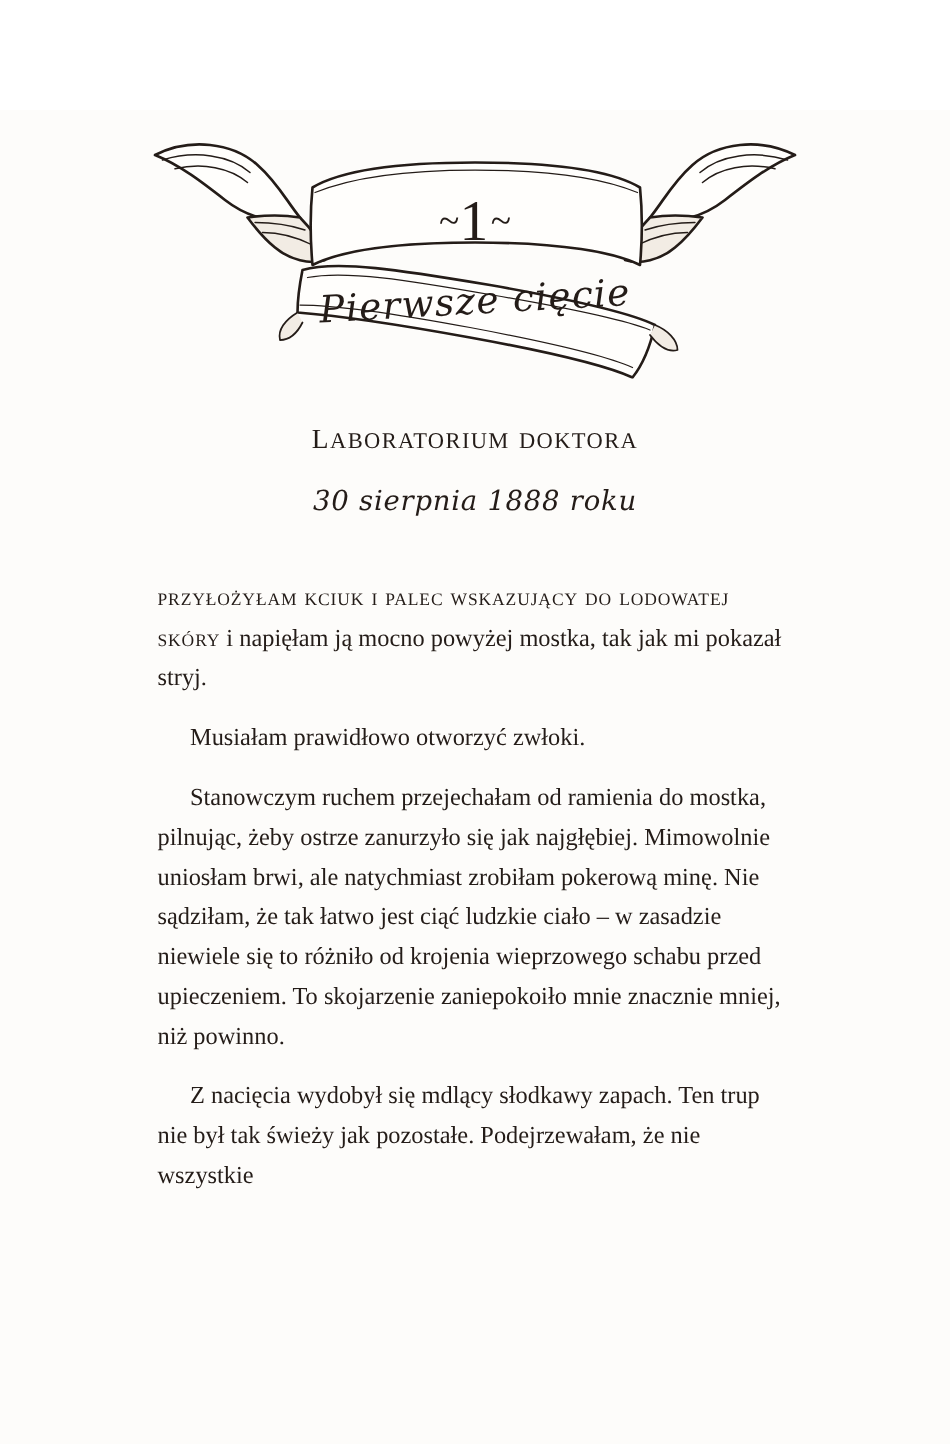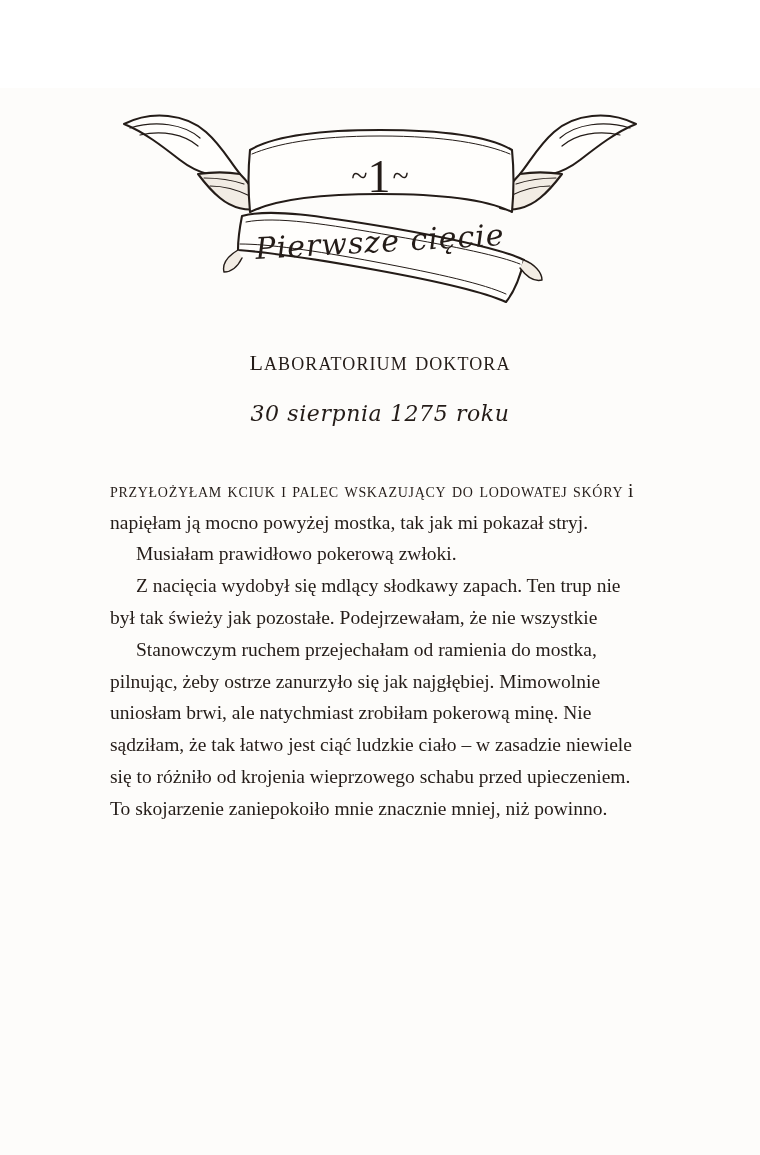--- a/index.html
+++ b/index.html
@@ -60,21 +60,21 @@
     font-style: italic;
     font-size: 30px;
     color: #241c18;
     transform: rotate(-3.2deg);
     letter-spacing: 1px;
     pointer-events: none;
   }
 
   
   .heading {
-    margin: 36px auto 0 auto;
+    margin: 24px auto 0 auto;
     width: 620px;
     text-align: center;
   }
   .heading .loc-line {
     font-family: "Liberation Serif", serif;
     font-variant: small-caps;
     text-transform: lowercase;
     font-size: 25px;
     letter-spacing: 1.1px;
     line-height: 1.35;
@@ -95,21 +95,21 @@
   
   .body-text {
     margin: 48px auto 0 auto;
     width: 540px;
     font-size: 19.5px;
     line-height: 1.63;
     text-align: left;
     color: #241c18;
   }
   .body-text p {
-    margin: 0;
+    margin: 16px;
     text-indent: 26px;
     hyphens: manual;
   }
   .body-text p.first {
     text-indent: 0;
   }
   .body-text p.first .opening {
     font-variant: small-caps;
     text-transform: lowercase;
     letter-spacing: 0.7px;
@@ -161,25 +161,25 @@
       </g>
     </svg>
     <div class="chapnum">
       <span class="dash">~</span><span>1</span><span class="dash">~</span>
     </div>
     <div class="chaptitle">Pierwsze cięcie</div>
   </div>
 
   <div class="heading">
     <div class="loc-line">Laboratorium doktora</div>
-    <div class="date">30 sierpnia 1275 roku</div>
+    <div class="date">30 sierpnia 1888 roku</div>
   </div>
 
   <div class="body-text">
     <p class="first">
       <span class="opening">Przyłożyłam kciuk i palec wskazujący do lodowatej skóry</span><span> i napięłam ją mocno powyżej mostka, tak jak mi pokazał stryj.</span>
     </p>
-    <p>Musiałam prawidłowo pokerową zwłoki.</p>
+    <p>Musiałam prawidłowo otworzyć zwłoki.</p>
+    <p>Stanowczym ruchem przejechałam od ramienia do mostka, pilnując, żeby ostrze zanurzyło się jak najgłębiej. Mimowolnie uniosłam brwi, ale natychmiast zrobiłam pokerową minę. Nie sądziłam, że tak łatwo jest ciąć ludzkie ciało – w zasadzie niewiele się to różniło od krojenia wieprzowego schabu przed upieczeniem. To skojarzenie zaniepokoiło mnie znacznie mniej, niż powinno.</p>
     <p>Z nacięcia wydobył się mdlący słodkawy zapach. Ten trup nie był tak świeży jak pozostałe. Podejrzewałam, że nie wszystkie</p>
-    <p>Stanowczym ruchem przejechałam od ramienia do mostka, pilnując, żeby ostrze zanurzyło się jak najgłębiej. Mimowolnie uniosłam brwi, ale natychmiast zrobiłam pokerową minę. Nie sądziłam, że tak łatwo jest ciąć ludzkie ciało – w zasadzie niewiele się to różniło od krojenia wieprzowego schabu przed upieczeniem. To skojarzenie zaniepokoiło mnie znacznie mniej, niż powinno.</p>
   </div>
 
 </div>
 
 </body></html>

